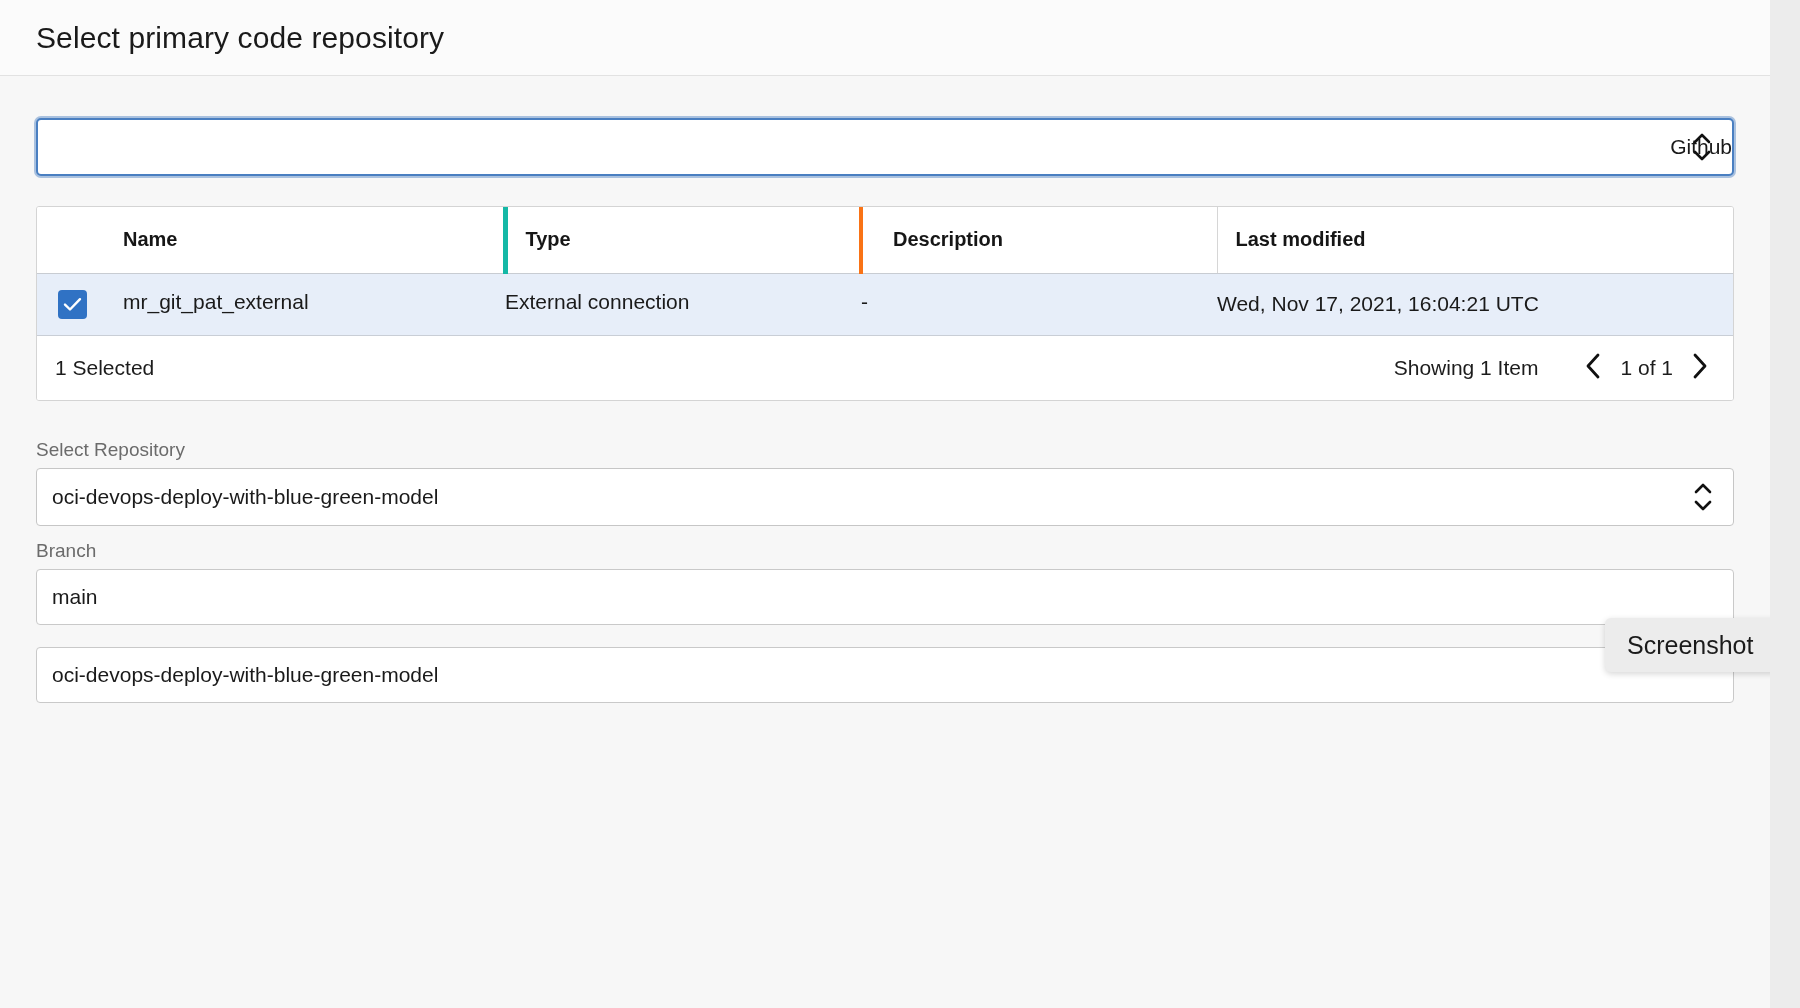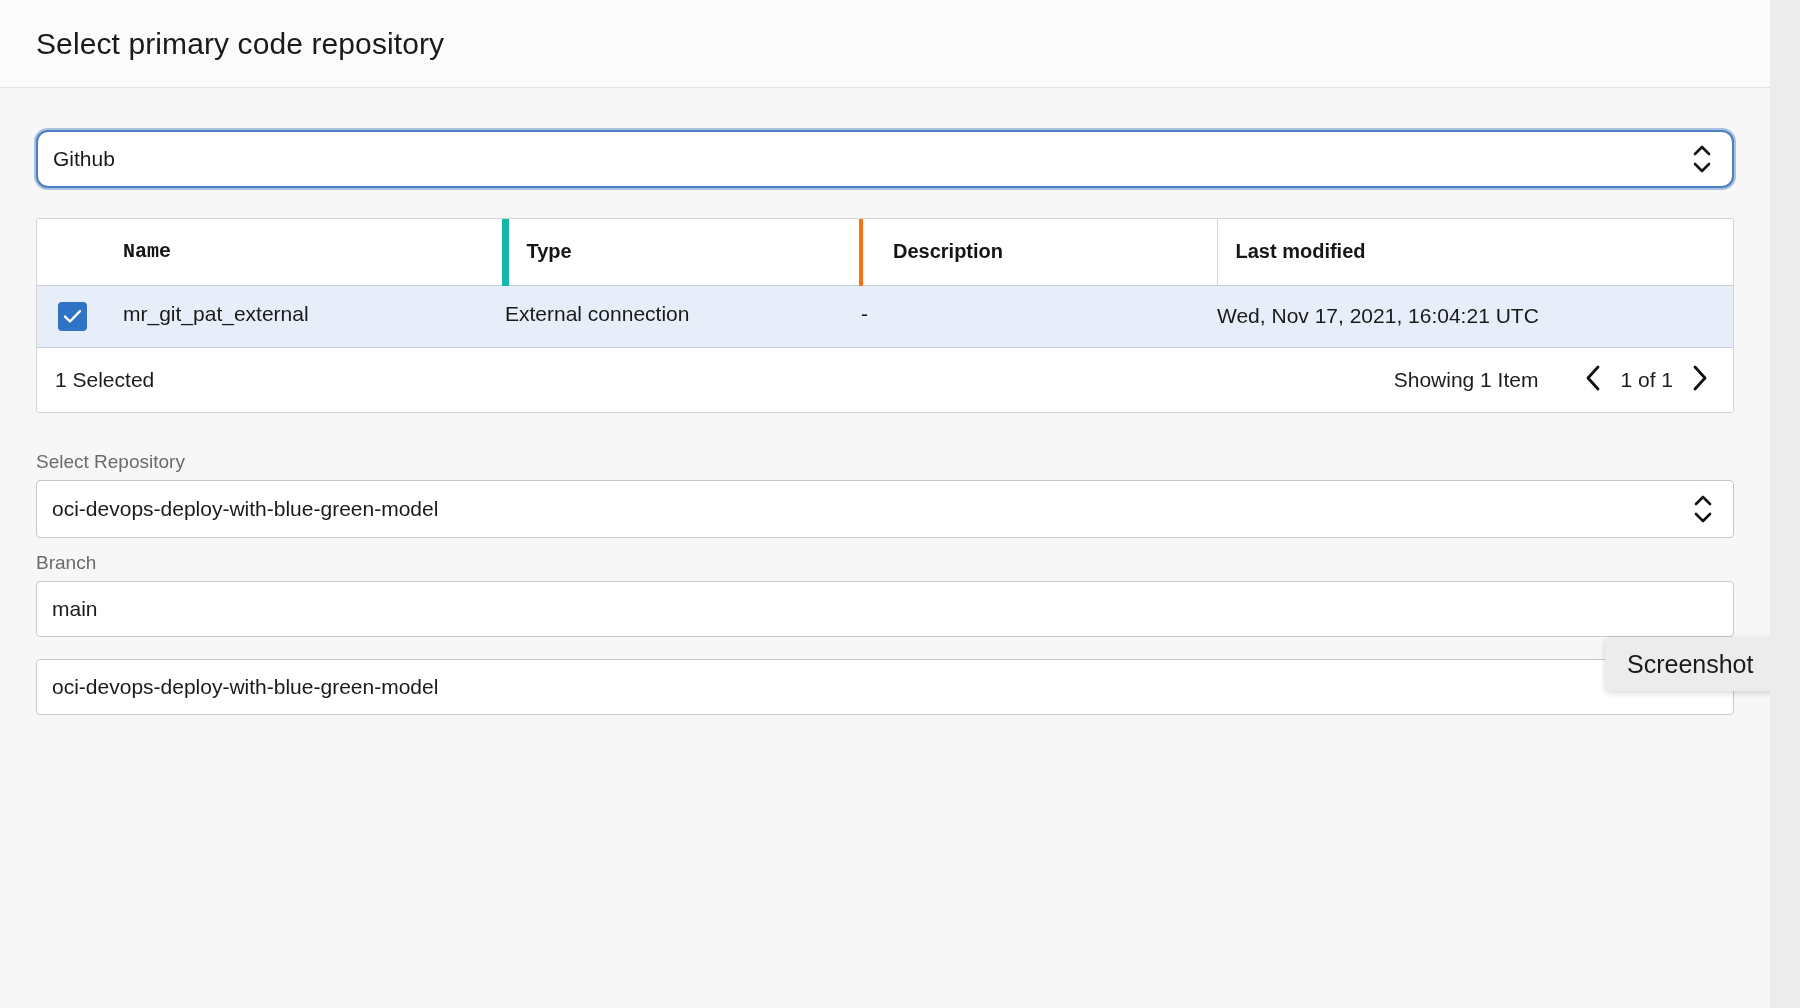--- a/index.html
+++ b/index.html
@@ -19,21 +19,21 @@
     left: 0;
     top: 0;
     width: 1770px;
     height: 1008px;
     background: #f7f7f7;
     overflow: hidden;
   }
 
   
   .panel-header {
-    height: 88px;
+    height: 76px;
     background: #fbfbfb;
     border-bottom: 1px solid #e2e2e2;
     box-sizing: border-box;
     display: flex;
     align-items: center;
     padding-left: 36px;
   }
   .panel-title {
     font-size: 30px;
     color: #1a1a1a;
@@ -79,21 +79,22 @@
     border: 1px solid #c6c6c6;
     border-radius: 4px;
     box-sizing: border-box;
     display: flex;
     align-items: center;
     padding-left: 15px;
   }
   .select-shell.focused {
     border: 2px solid #4a7fc1;
     box-shadow: 0 0 0 2px rgba(74,127,193,0.45);
-    border-radius: 12px;
+    border-radius: 5px;
+    justify-content: flex-end;
   }
   .select-value {
     font-size: 21px;
     color: #1a1a1a;
   }
   .stepper {
     position: absolute;
     right: 20px;
     top: 50%;
     transform: translateY(-50%);
@@ -140,21 +141,21 @@
     font-weight: bold;
     color: #161616;
     padding: 18px 0 18px 0;
     height: 66px;
     box-sizing: border-box;
     border-bottom: 1px solid #c8ccd2;
     background: #ffffff;
     vertical-align: middle;
   }
   table.conn-table th.c-check { width: 86px; border-right: none; }
-  table.conn-table th.c-name { width: 382px; border-right: 7px solid #14b8a6; font-family: Liberation Mono, monospace; }
+  table.conn-table th.c-name { width: 382px; border-right: 5px solid #14b8a6; }
   table.conn-table th.c-type { width: 356px; border-right: 4px solid #f97316; padding-left: 18px; }
   table.conn-table th.c-desc { width: 356px; border-right: 1px solid #d6d6d6; padding-left: 30px; }
   table.conn-table th.c-mod  { padding-left: 18px; }
 
   table.conn-table td {
     font-size: 21px;
     color: #1a1a1a;
     padding: 16px 0;
     vertical-align: top;
     border-bottom: 1px solid #c9ced6;
@@ -208,21 +209,21 @@
   .pager-label {
     font-size: 21px;
     color: #1c1c1c;
   }
   .chev { display: block; cursor: pointer; }
 
   
   .screenshot-tip {
     position: absolute;
     left: 1605px;
-    top: 637px;
+    top: 618px;
     height: 54px;
     min-width: 190px;
     background: #ececec;
     border-radius: 6px 0 0 6px;
     box-shadow: 0 2px 6px rgba(0,0,0,0.16);
     display: flex;
     align-items: center;
     padding: 0 18px 0 22px;
     box-sizing: border-box;
     z-index: 40;

